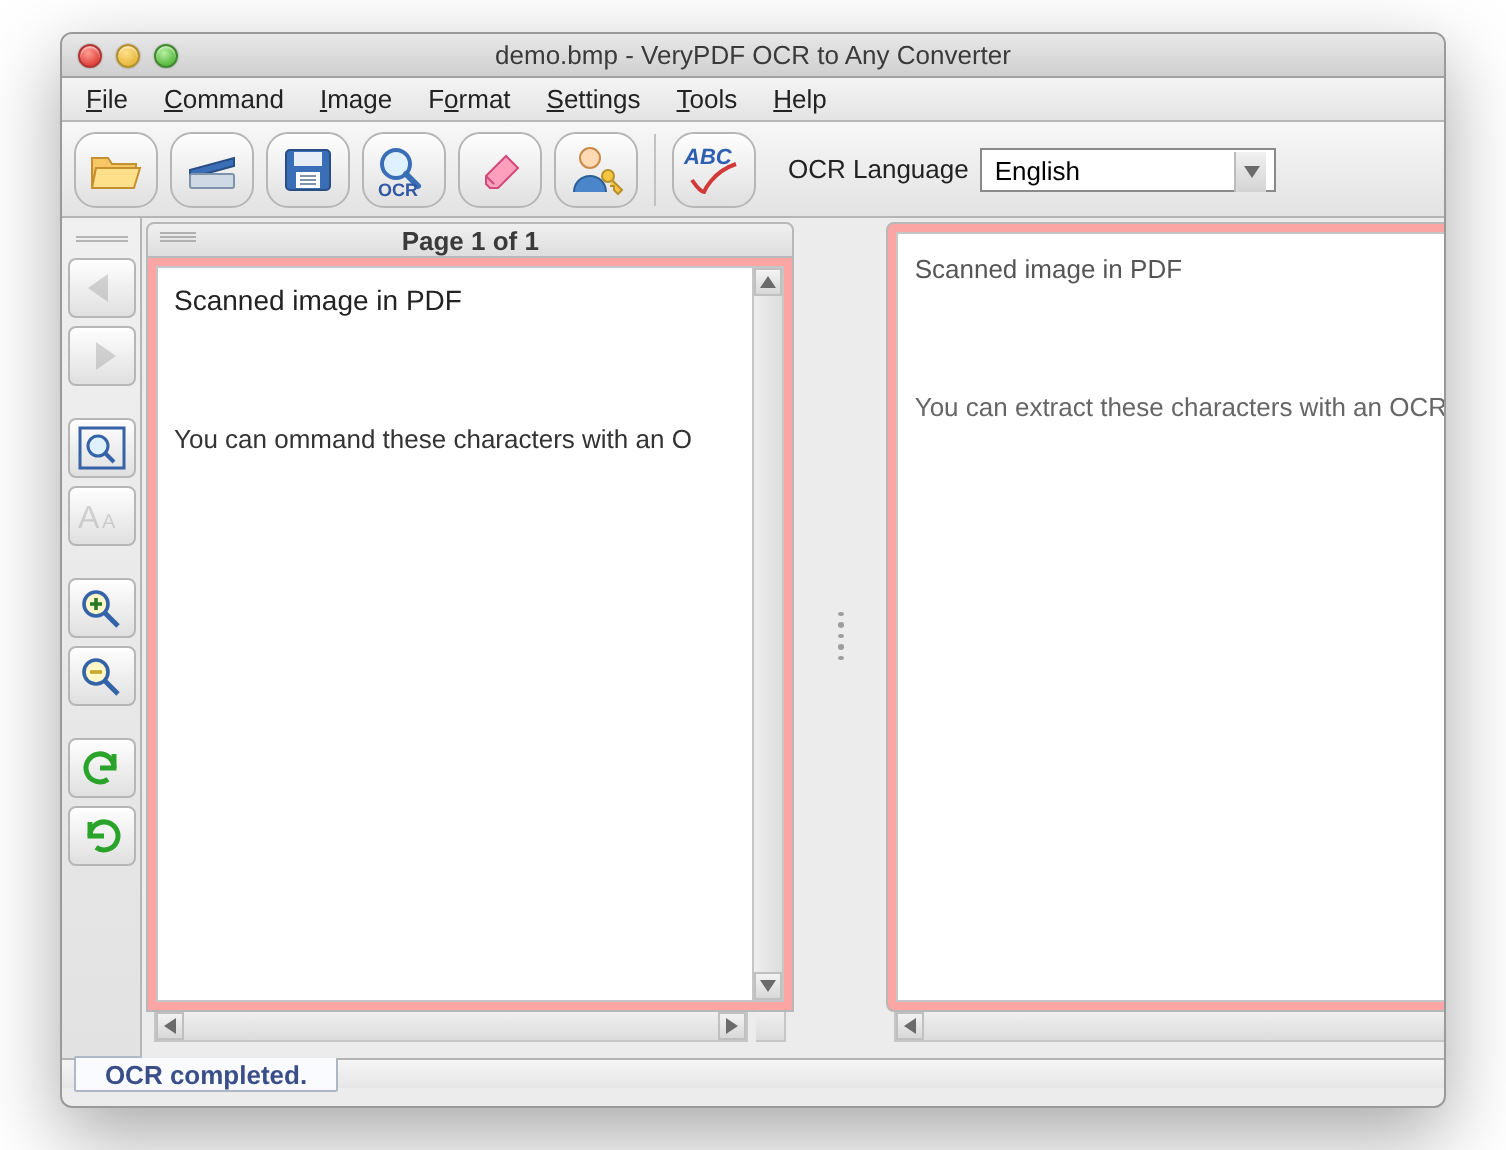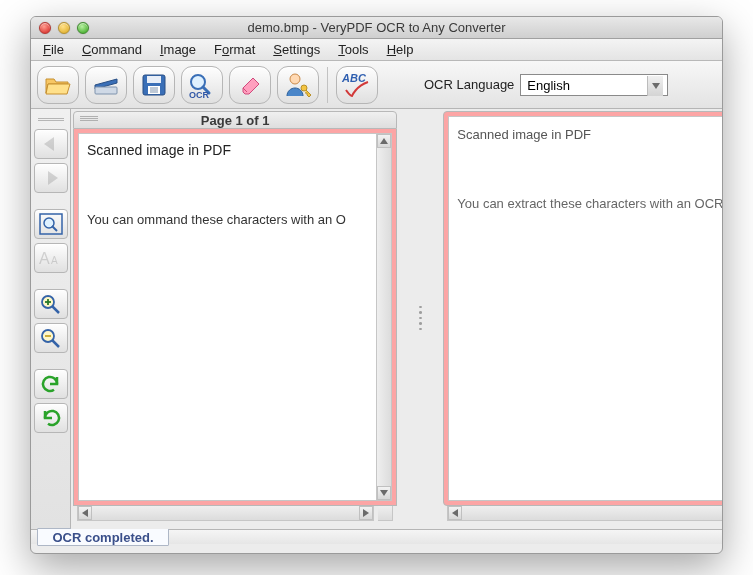--- a/index.html
+++ b/index.html
@@ -81,21 +81,21 @@
   }
   .tsep {
     width: 1px; height: 36px;
     background: #c2c2c2;
     margin: 0 2px;
   }
   .ocr-lang {
     display: flex; align-items: center; gap: 6px;
     margin-left: 10px;
   }
-  .ocr-lang label { color: #222; margin-left: 30px; }
+  .ocr-lang label { color: #222; }
   .select {
     width: 148px; height: 22px;
     border: 1px solid #8a8a8a;
     background: #fff;
     display: flex; align-items: center; justify-content: space-between;
     padding: 2px 4px 0 6px;
     font-size: 13px;
   }
   .select .arrow {
     width: 16px; height: 20px;

